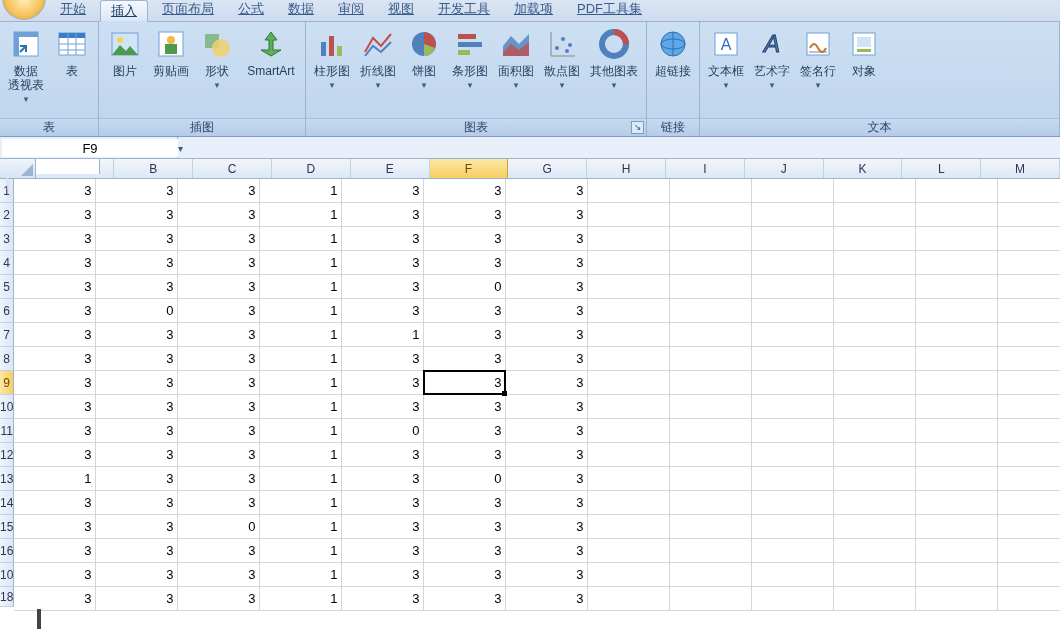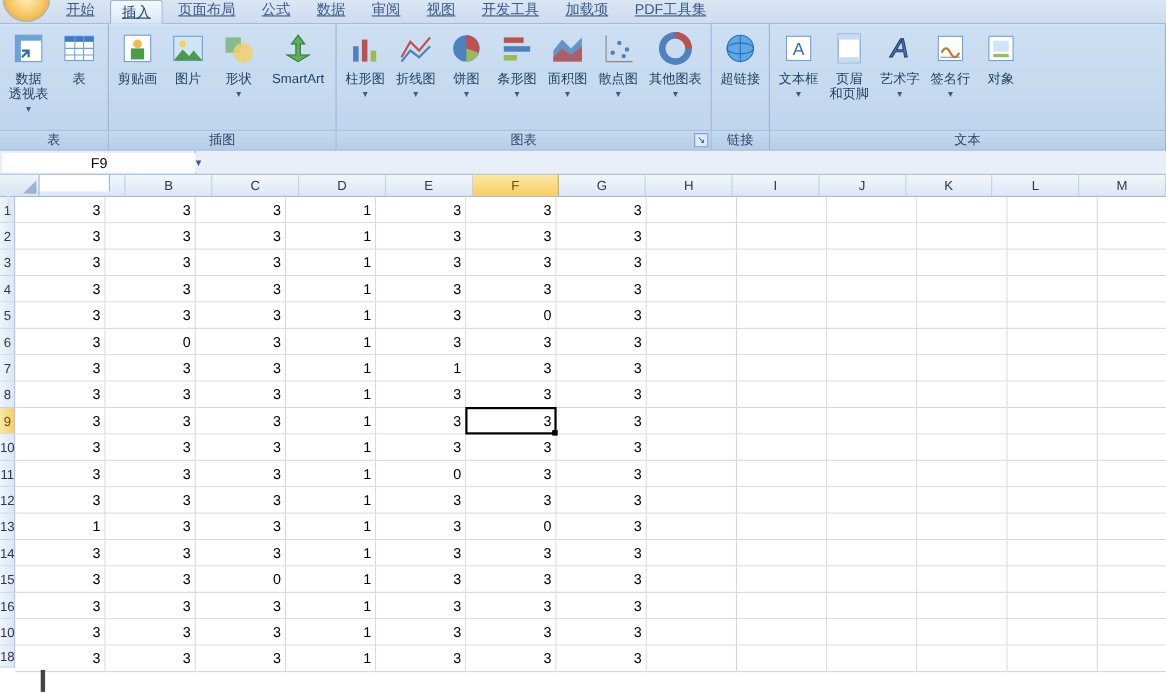--- a/index.html
+++ b/index.html
@@ -178,36 +178,36 @@
       </div>
     </div>
     <div class="group-title">表</div>
   </div>
 
   <div class="group">
     <div class="group-body">
       <div class="rbtn">
         <span class="ic">
             <svg width="32" height="32">
+              <rect x="3" y="5" width="26" height="22" fill="#cfe5f6" stroke="#6fa0d8"></rect>
+              <circle cx="11" cy="12" r="3" fill="#f7d154"></circle>
+              <path d="M3 27 l8 -10 l6 6 l4 -5 l8 9 z" fill="#4c9a4c"></path>
+            </svg>
+          </span>
+        <span class="lbl">图片</span>
+      </div>
+      <div class="rbtn">
+        <span class="ic">
+            <svg width="32" height="32">
               <rect x="4" y="4" width="24" height="24" fill="#fff" stroke="#6fa0d8"></rect>
               <circle cx="16" cy="12" r="4" fill="#f2b84b"></circle>
               <rect x="10" y="16" width="12" height="10" fill="#4c9a4c"></rect>
             </svg>
           </span>
         <span class="lbl">剪贴画</span>
-      </div>
-      <div class="rbtn">
-        <span class="ic">
-            <svg width="32" height="32">
-              <rect x="3" y="5" width="26" height="22" fill="#cfe5f6" stroke="#6fa0d8"></rect>
-              <circle cx="11" cy="12" r="3" fill="#f7d154"></circle>
-              <path d="M3 27 l8 -10 l6 6 l4 -5 l8 9 z" fill="#4c9a4c"></path>
-            </svg>
-          </span>
-        <span class="lbl">图片</span>
       </div>
       <div class="rbtn">
         <span class="ic">
             <svg width="32" height="32">
               <rect x="4" y="6" width="14" height="14" fill="#7db47d" opacity="0.85"></rect>
               <circle cx="20" cy="20" r="9" fill="#f2d06b" opacity="0.85"></circle>
             </svg>
           </span>
         <span class="lbl">形状</span>
         <span class="dd">▾</span>
@@ -330,31 +330,20 @@
     <div class="group-body" id="text-buttons">
         <div class="rbtn">
           <span class="ic">
             <svg width="32" height="32">
               <rect x="5" y="5" width="22" height="22" fill="#fff" stroke="#6fa0d8"></rect>
               <text x="16" y="22" text-anchor="middle" font-size="16" fill="#2d6fb5" font-family="Times">A</text>
             </svg>
           </span>
           <span class="lbl">文本框</span>
           <span class="dd">▾</span>
-        </div>
-        <div class="rbtn">
-          <span class="ic">
-            <svg width="32" height="32">
-              <rect x="6" y="3" width="20" height="26" fill="#fff" stroke="#6fa0d8"></rect>
-              <rect x="6" y="3" width="20" height="5" fill="#c8dcf0"></rect>
-              <rect x="6" y="24" width="20" height="5" fill="#c8dcf0"></rect>
-            </svg>
-          </span>
-          <span class="lbl">页眉
-和页脚</span>
         </div>
         <div class="rbtn">
           <span class="ic">
             <svg width="32" height="32">
               <text x="16" y="24" text-anchor="middle" font-size="24" font-style="italic" fill="#4f81bd" stroke="#1e3e66" font-family="Times">A</text>
             </svg>
           </span>
           <span class="lbl">艺术字</span>
           <span class="dd">▾</span>
         </div>

